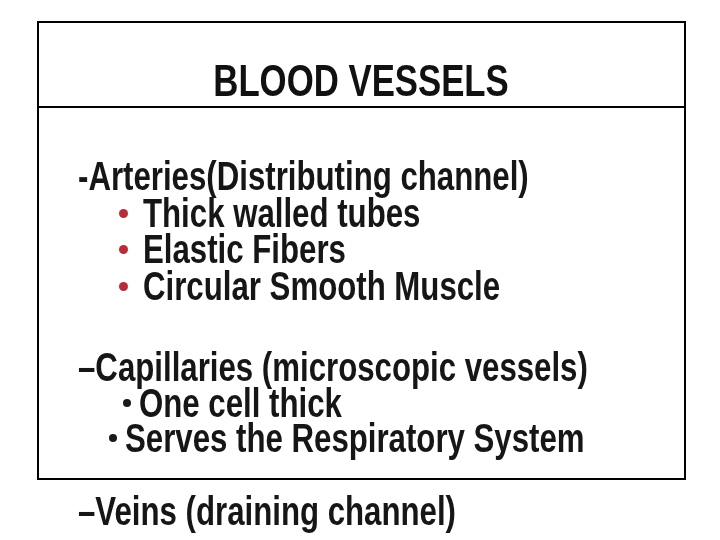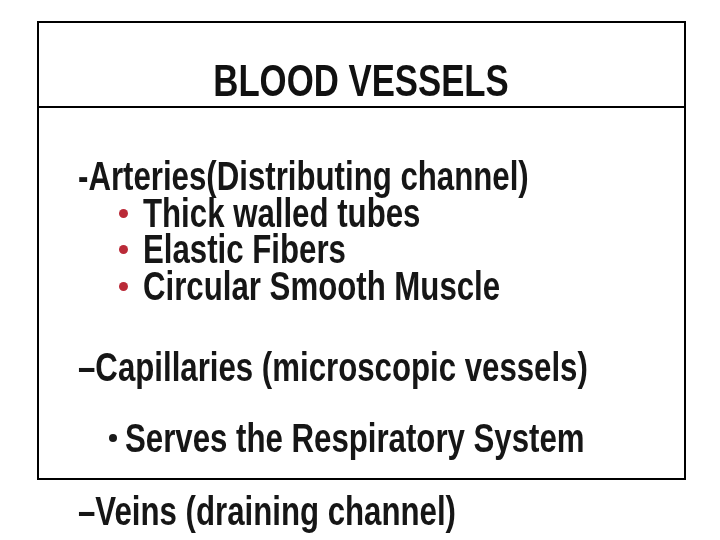--- a/index.html
+++ b/index.html
@@ -121,20 +121,24 @@
     <span class="txt">Elastic Fibers</span>
   </div>
   <div class="line l-capill">
     <span class="txt">–Capillaries (microscopic vessels)</span>
   </div>
 
   <div class="line l-circular">
     <span class="dot dot-red"></span>
     <span class="txt">Circular Smooth Muscle</span>
   </div>
+  <div class="line l-onecell">
+    <span class="dot dot-black"></span>
+    <span class="txt">One cell thick</span>
+  </div>
   <div class="line l-serves">
     <span class="dot dot-black"></span>
     <span class="txt">Serves the Respiratory System</span>
   </div>
 
   <div class="line l-veins">
     <span class="txt">–Veins (draining channel)</span>
   </div>
 
 </div>

